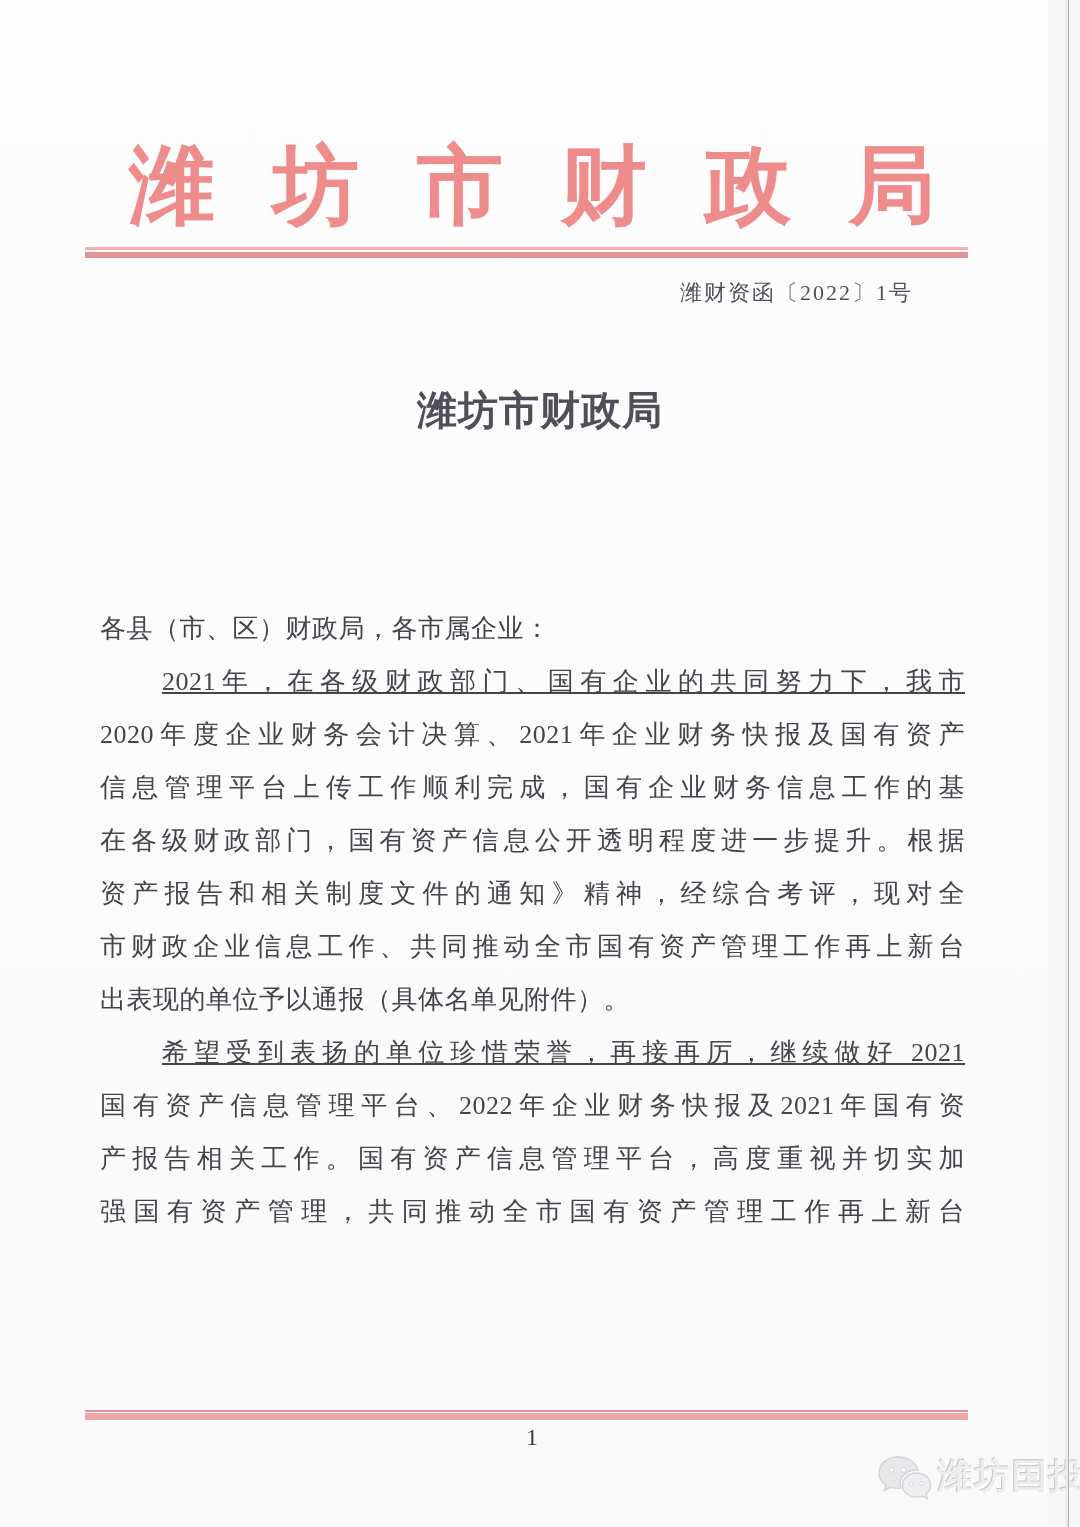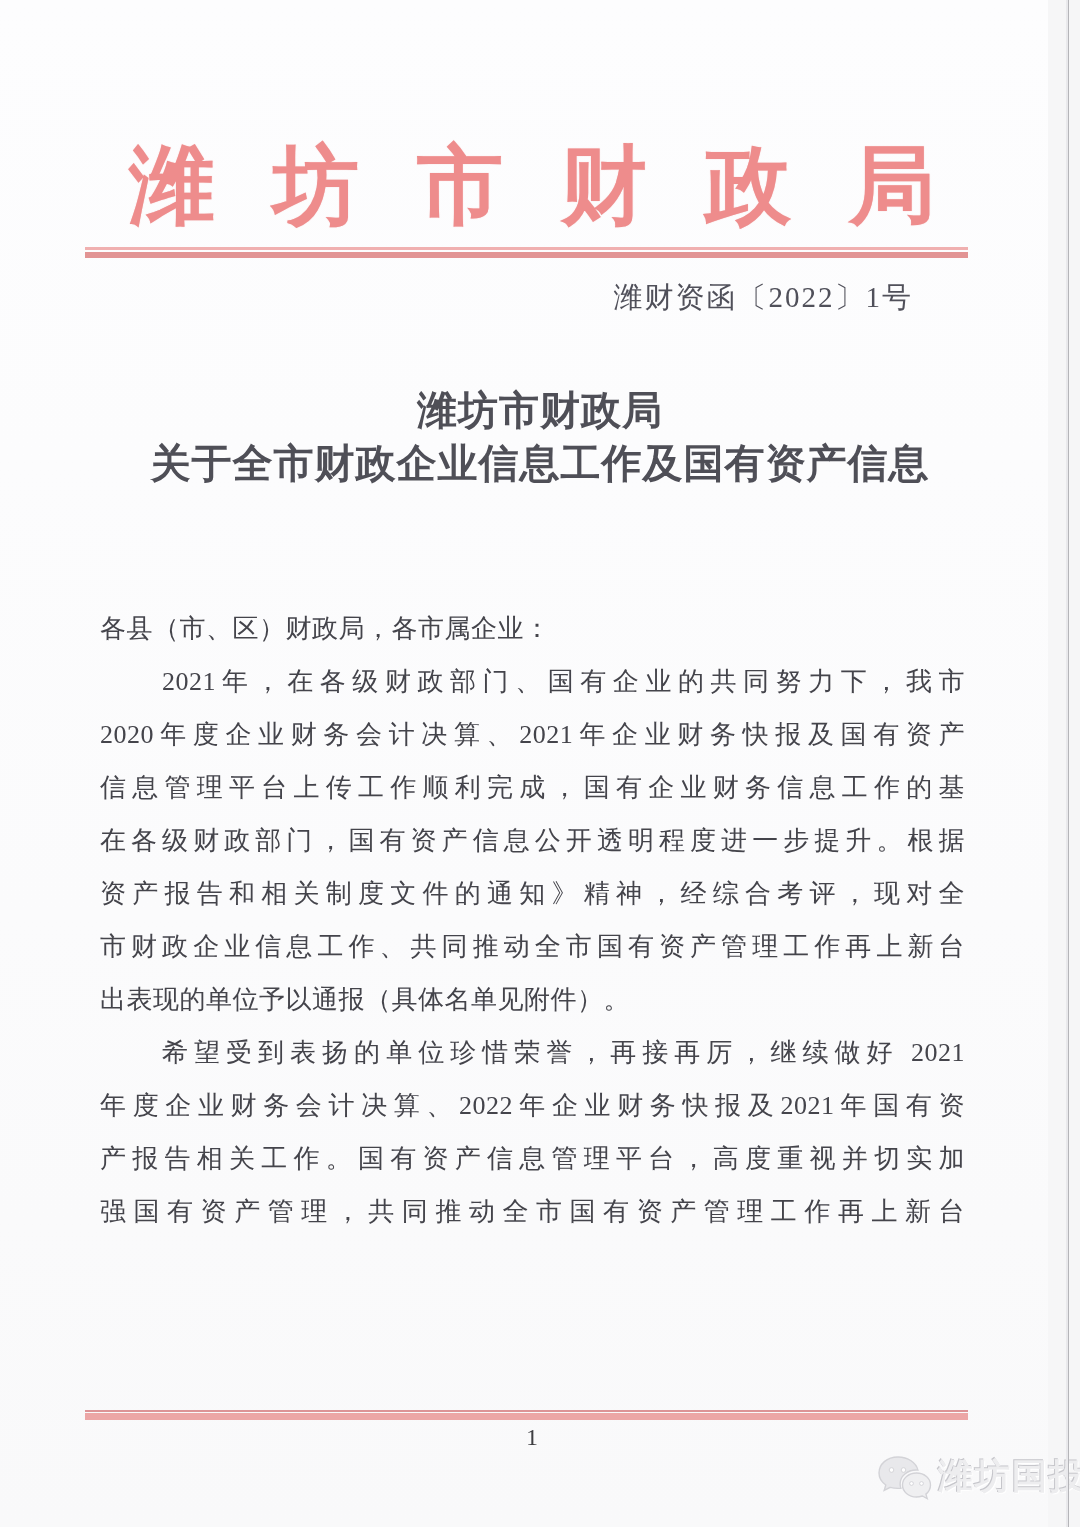--- a/index.html
+++ b/index.html
@@ -42,41 +42,41 @@
   
   .head-rule{position:absolute;left:85px;top:247px;width:883px;}
   .head-rule .thin{height:3px;background:var(--rule-pink-light);}
   .head-rule .gap{height:2px;background:transparent;}
   .head-rule .thick{height:6px;background:var(--rule-pink);}
   
   .doc-no{
     position:absolute;top:278px;left:100px;width:865px;
     box-sizing:border-box;padding-right:52px;
     text-align:right;
-    font-size:29px;color:#50505a;
+    font-size:22px;color:#50505a;
     letter-spacing:2px;
   }
   
   .title{
     position:absolute;top:384px;left:40px;width:1000px;
     text-align:center;
     font-weight:bold;color:var(--title-gray);
     font-size:40px;line-height:53px;
     letter-spacing:1px;
   }
   
   .body{
     position:absolute;top:602px;left:100px;width:865px;
     font-size:26px;line-height:53px;
     color:var(--body-gray);
     letter-spacing:.5px;
   }
   .line{white-space:nowrap;}
   .line.jl{white-space:normal;text-align:justify;text-align-last:justify;}
-  .line.indent{text-indent:62px;}
+  .line.indent{text-indent:62px;text-decoration:underline;}
   
   .foot-rule{position:absolute;left:85px;top:1410px;width:883px;}
   .foot-rule .thin{height:2px;background:#dc9396;}
   .foot-rule .gap{height:1px;}
   .foot-rule .thick{height:7px;background:#eca6a6;}
   .page-no{
     position:absolute;top:1424px;left:0;width:1064px;
     text-align:center;
     font-size:24px;color:#3e3e42;
   }
@@ -105,34 +105,33 @@
   <div class="head-rule">
     <div class="thin"></div>
       <div class="gap"></div>
       <div class="thick"></div>
   </div>
 
   <div class="doc-no">潍财资函〔2022〕1号</div>
 
   <div class="title">
     <div>潍坊市财政局</div>
-    <div>关于全市财政企业信息工作及国有资产信息</div>
   </div>
 
   <div class="body">
     <div class="line">各县（市、区）财政局，各市属企业：</div>
     <div class="line jl indent">2021年，在各级财政部门、国有企业的共同努力下，我市</div>
     <div class="line jl">2020年度企业财务会计决算、2021年企业财务快报及国有资产</div>
     <div class="line jl">信息管理平台上传工作顺利完成，国有企业财务信息工作的基</div>
     <div class="line jl">在各级财政部门，国有资产信息公开透明程度进一步提升。根据</div>
     <div class="line jl">资产报告和相关制度文件的通知》精神，经综合考评，现对全</div>
     <div class="line jl">市财政企业信息工作、共同推动全市国有资产管理工作再上新台</div>
     <div class="line">出表现的单位予以通报（具体名单见附件）。</div>
     <div class="line jl indent">希望受到表扬的单位珍惜荣誉，再接再厉，继续做好 2021</div>
-    <div class="line jl">年度企业财务会计决算、2022年企业财务快报及2021年国有资</div>
+    <div class="line jl">国有资产信息管理平台、2022年企业财务快报及2021年国有资</div>
     <div class="line jl">产报告相关工作。国有资产信息管理平台，高度重视并切实加</div>
     <div class="line jl">强国有资产管理，共同推动全市国有资产管理工作再上新台</div>
   </div>
 
   <div class="foot-rule">
     <div class="thin"></div>
       <div class="gap"></div>
       <div class="thick"></div>
   </div>
 

